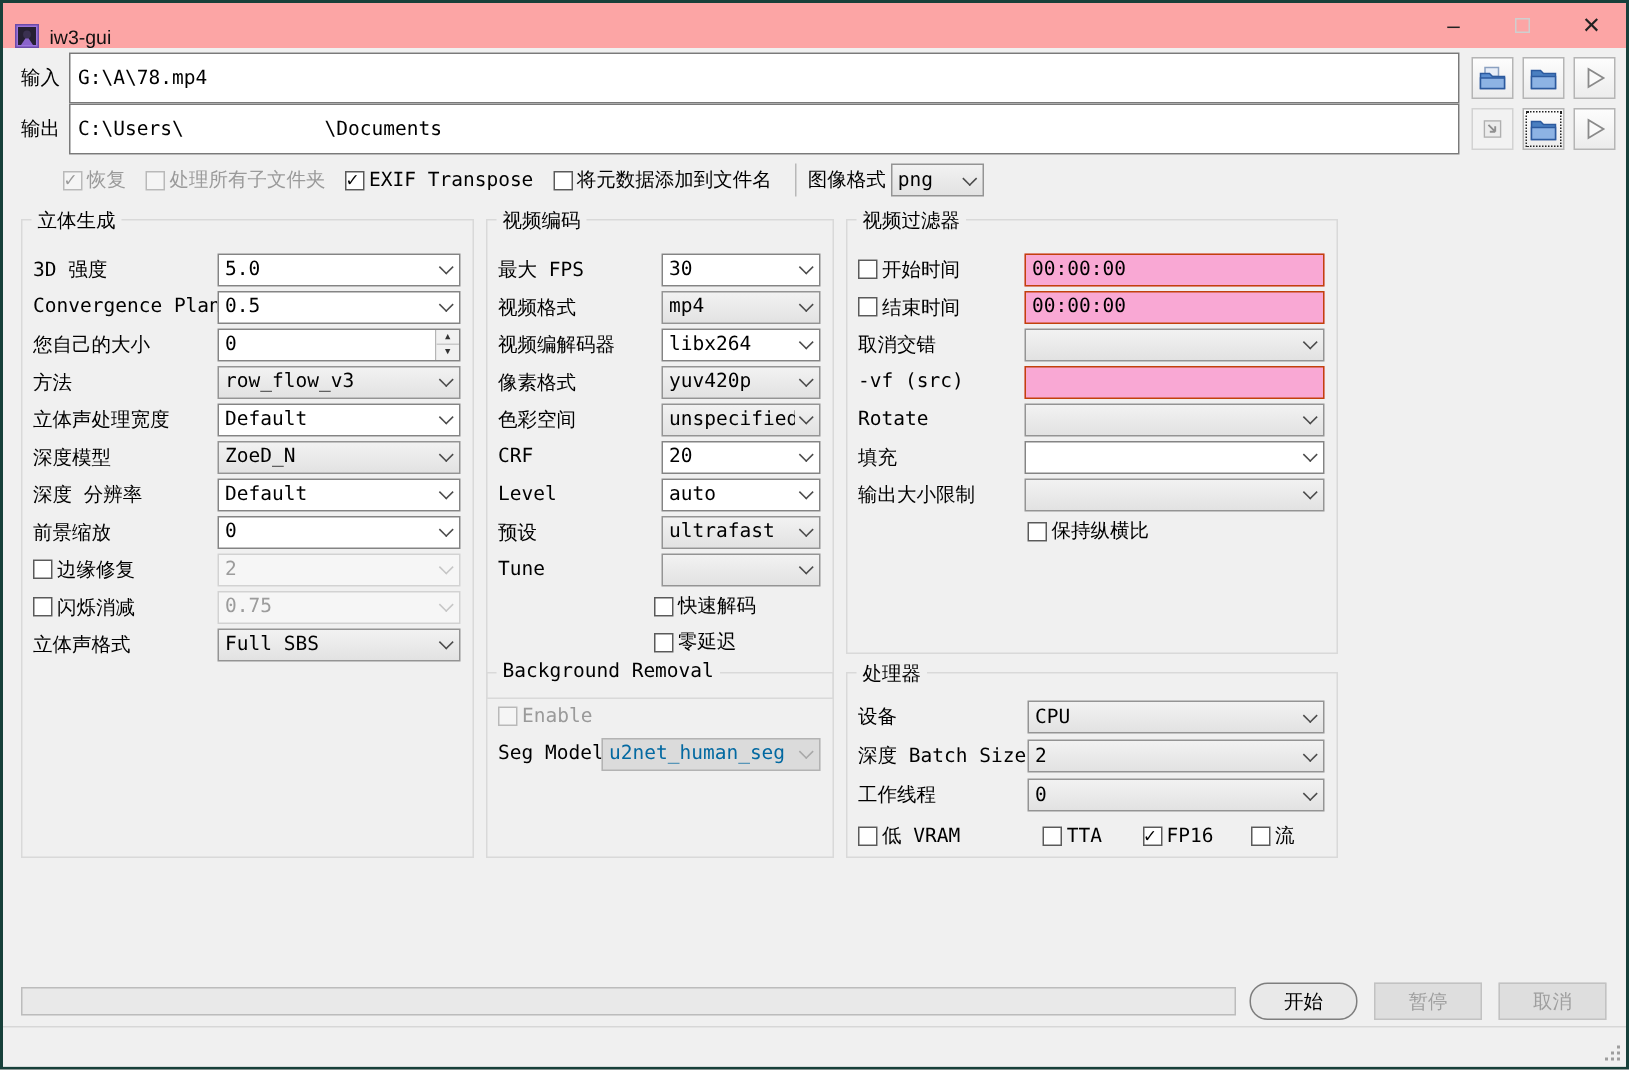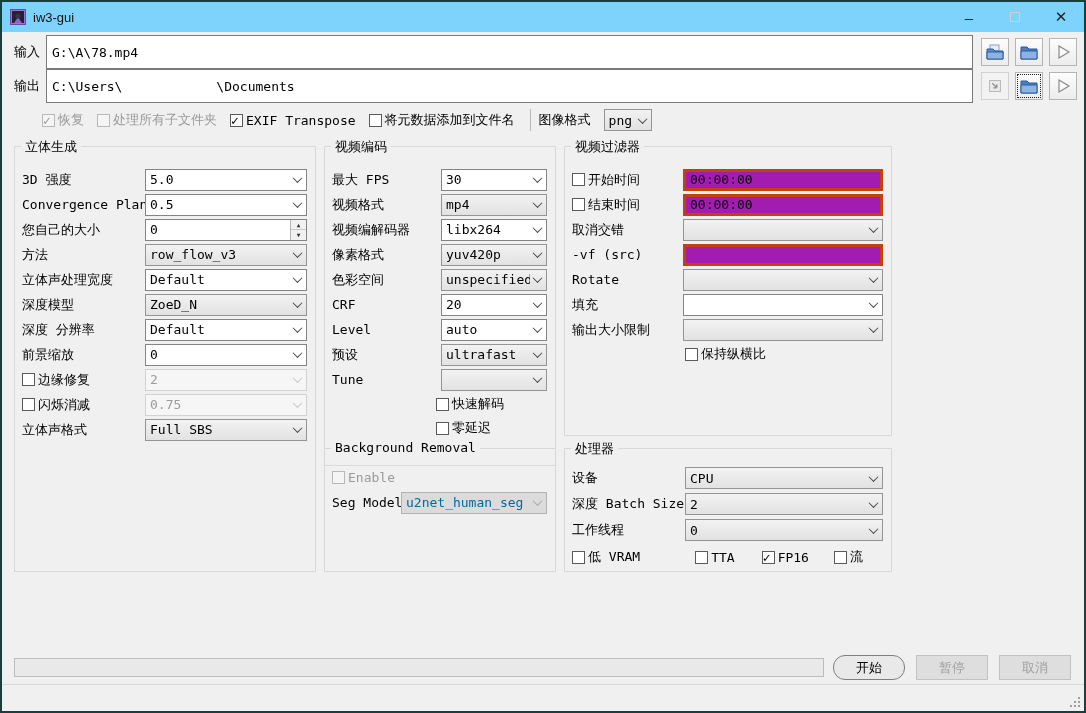--- a/index.html
+++ b/index.html
@@ -3,21 +3,21 @@
 <meta charset="utf-8">
 <title>iw3-gui</title>
 <style>
   * { margin:0; padding:0; box-sizing:border-box; }
   html,body { width:1086px; height:713px; }
   body { font-family:"DejaVu Sans Mono","Liberation Mono",monospace; font-size:13px; color:#000; background:#555; }
 
   .window { position:relative; width:1086px; height:713px; border:2px solid #17403a; background:#f0f0f0; display:flex; flex-direction:column; }
 
   
-  .titlebar { height:30px; background:#7dd3fc; display:flex; align-items:center; padding-left:8px; flex:none; }
+  .titlebar { height:30px; background:#fca5a5; display:flex; align-items:flex-end; padding-left:8px; flex:none; }
   .title-icon { width:16px; height:16px; margin-right:7px; flex:none; }
   .title-text { font-family:"Liberation Sans",sans-serif; font-size:13px; color:#111; }
   .win-controls { margin-left:auto; display:flex; height:100%; }
   .win-btn { width:46px; height:100%; display:flex; align-items:center; justify-content:center;
              font-family:"Liberation Sans",sans-serif; font-size:15px; color:#222; cursor:default; }
   .win-btn .max-glyph { width:10px; height:10px; border:1px solid #cfcfcf; display:block; }
   .win-btn.max { color:#cfcfcf; }
 
   
   .content { position:relative; flex:1; background:#f0f0f0; }
@@ -57,23 +57,23 @@
   .combo-text { flex:1; white-space:pre; overflow:hidden; }
   .combo-arrow { width:15px; flex:none; display:flex; align-items:center; justify-content:center; }
   .combo-arrow::before { content:""; width:6px; height:6px; border-right:1.4px solid #4a4a4a; border-bottom:1.4px solid #4a4a4a;
                          transform:rotate(45deg) translate(-1px,-1px); }
   .combo.gray { background:linear-gradient(#f2f2f2,#e2e2e2); border-color:#949494; }
   .combo.disedit { background:#f6f6f6; border-color:#d2d2d2; color:#9c9c9c; }
   .combo.disedit .combo-arrow::before { border-color:#c6c6c6; }
   .combo.disgray { background:#dbdbdb; border-color:#b3b3b3; color:#0369a1; }
   .combo.disgray .combo-arrow::before { border-color:#a8a8a8; }
 
-  .w162 { width:162px; } .w106 { width:106px; } .w146 { width:146px; } .w200 { width:200px; } .w198 { width:198px; } .w54 { width:48px;margin-left:10px; }
-
-  .tfield { height:22px; border:3px solid #c2410c; background:#a21caf; display:flex; align-items:center;
+  .w162 { width:162px; } .w106 { width:106px; } .w146 { width:146px; } .w200 { width:200px; } .w198 { width:198px; } .w54 { width:62px; }
+
+  .tfield { height:22px; border:1px solid #c2410c; background:#f9a8d4; display:flex; align-items:center;
             padding:0 4px; white-space:pre; overflow:hidden; flex:none; }
 
   .spin { height:22px; border:1px solid #848484; background:#fff; display:flex; flex:none; }
   .spin-text { flex:1; display:flex; align-items:center; padding-left:4px; }
   .spin-btns { width:16px; border-left:1px solid #b5b5b5; display:flex; flex-direction:column; flex:none; }
   .spin-up,.spin-dn { flex:1; display:flex; align-items:center; justify-content:center; font-size:6px; color:#333;
                       background:#f1f1f1; }
   .spin-up { border-bottom:1px solid #c9c9c9; }
 
   #panel-stereo   { left:12px;  top:114px; width:302px; height:426px; }

